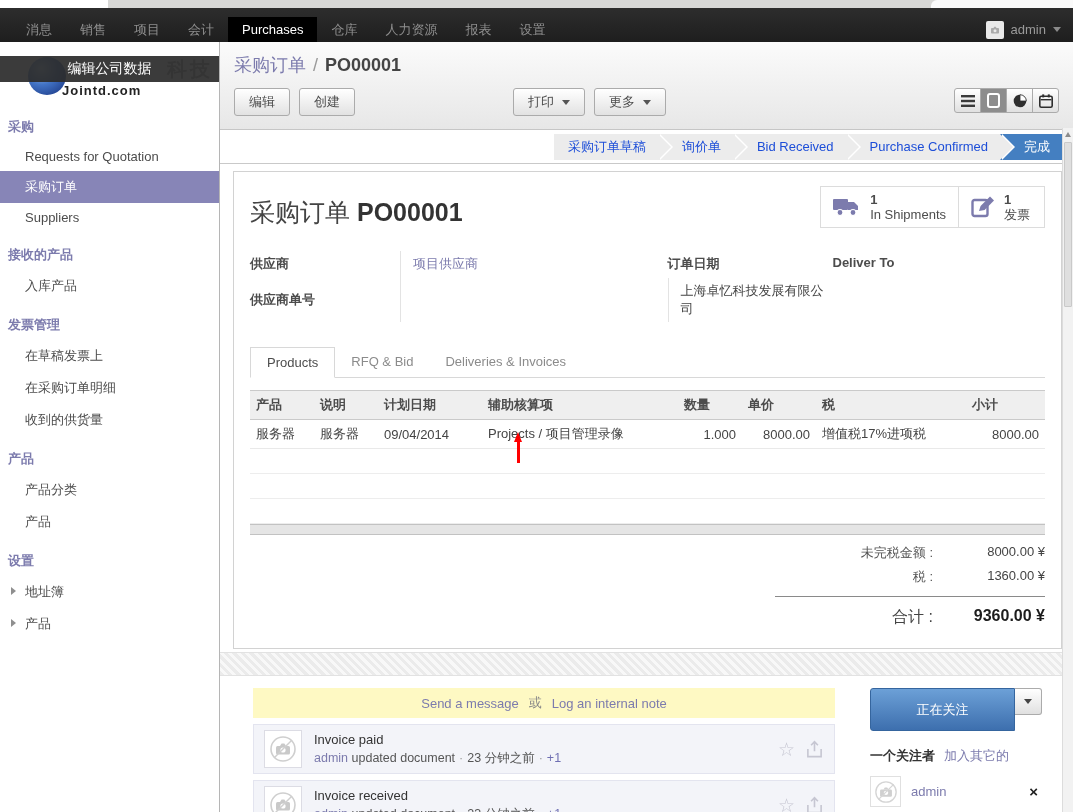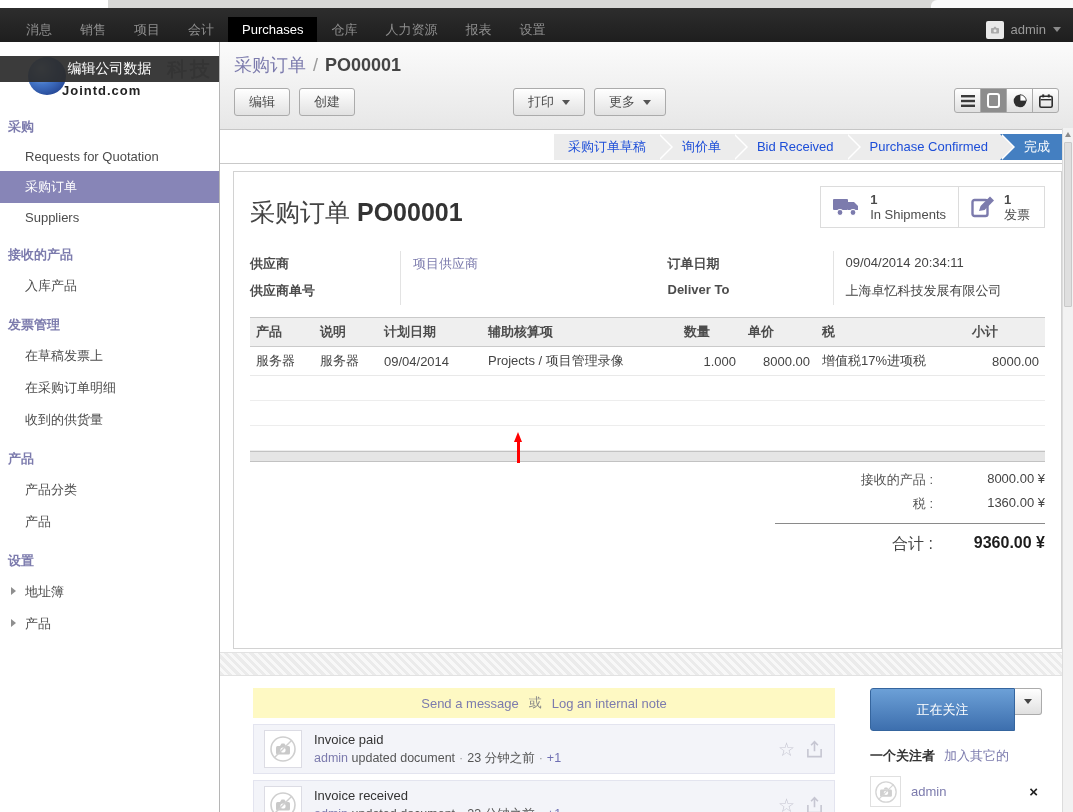--- a/index.html
+++ b/index.html
@@ -341,26 +341,30 @@
 
       <div class="fields">
         <div class="fgroup">
           <div class="flabel">供应商</div>
           <div class="fvalue link">项目供应商</div>
           <div class="flabel">供应商单号</div>
           <div class="fvalue"></div>
         </div>
         <div class="fgroup right">
           <div class="flabel">订单日期</div>
-          <div class="fvalue">09/04/2014 20:34:11</div>
           <div class="flabel">Deliver To</div>
           <div class="fvalue">上海卓忆科技发展有限公司</div>
         </div>
       </div>
 
+      <div class="tabs">
+        <div class="tab active">Products</div>
+        <div class="tab">RFQ &amp; Bid</div>
+        <div class="tab">Deliveries &amp; Invoices</div>
+      </div>
 
       <table class="ptable">
         <colgroup>
           <col style="width:64px">
             <col style="width:64px">
             <col style="width:104px">
             <col style="width:196px">
           <col style="width:64px">
             <col style="width:74px">
             <col style="width:150px">
@@ -397,21 +401,21 @@
             </tr>
           <tr class="empty">
               <td colspan="8"></td>
             </tr>
         </tbody>
       </table>
       <div class="table-end"></div>
 
       <div class="totals">
         <div class="trow">
-          <span class="tlabel">接收的产品 :</span>
+          <span class="tlabel">未完税金额 :</span>
           <span class="tvalue">8000.00 ¥</span>
         </div>
         <div class="trow">
           <span class="tlabel">税 :</span>
           <span class="tvalue">1360.00 ¥</span>
         </div>
         <div class="total-sep"></div>
         <div class="trow grand">
           <span class="tlabel">合计 :</span>
           <span class="tvalue">9360.00 ¥</span>

